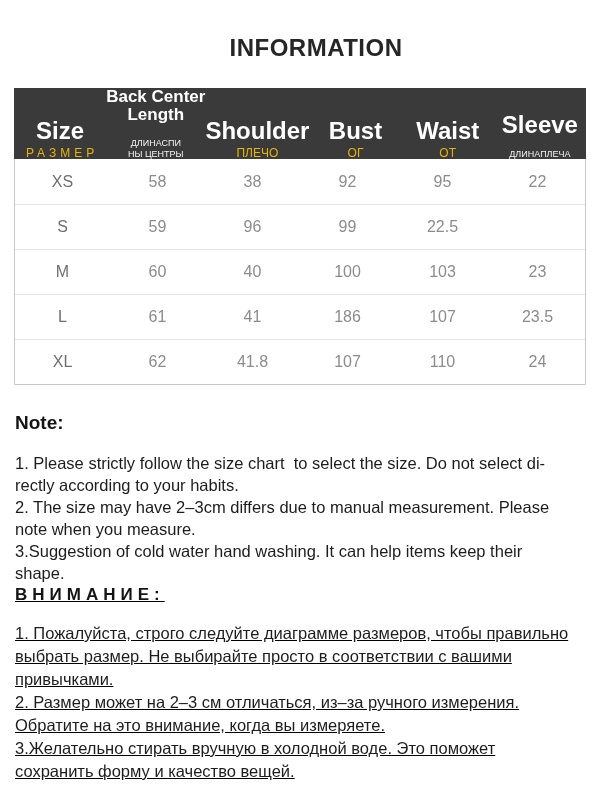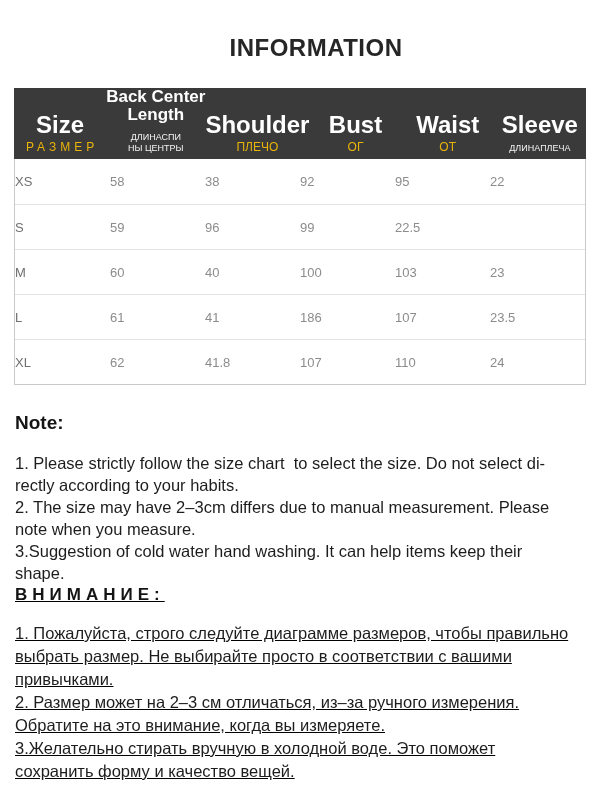--- a/index.html
+++ b/index.html
@@ -19,31 +19,31 @@
     background:#3a3a3a; height:71px;
   }
   .hcell {
     display:flex; flex-direction:column; align-items:center; justify-content:flex-end;
     padding-bottom:23px; color:#ffffff; text-align:center;
   }
   .h-en { font-size:24px; font-weight:700; line-height:21px; white-space:nowrap; }
   .h-en-sm { font-size:17px; font-weight:700; line-height:18px; white-space:nowrap; }
   .h-ru { font-size:12px; line-height:12px; margin-top:6px; color:#eab308; white-space:nowrap; }
   .h-ru-sp { letter-spacing:4px; margin-right:-4px; }
-  .h-ru-tiny { font-size:9px; line-height:10px; margin-top:8px; color:#f4f4f4; white-space:nowrap; }
+  .h-ru-tiny { font-size:9px; line-height:10px; margin-top:14px; color:#f4f4f4; white-space:nowrap; }
   .h-ru-tiny + .h-ru-tiny { margin-top:1px; }
 
   .tbody { border:1px solid #c9c9c9; border-top:none; background:#fff; }
   .trow {
     display:grid; grid-template-columns:repeat(6,1fr);
     height:45px; align-items:center;
     border-top:1px solid #e3e3e3;
   }
   .trow:first-child { border-top:none; }
-  .tcell { text-align:left; font-size:13px; color:#8c8c8c; }
+  .tcell { text-align:center; font-size:16px; color:#8c8c8c; }
   .tcell.size { color:#6f6f6f; }
 
   
   .note { position:absolute; left:15px; top:412px; width:572px; }
   .note-heading { font-size:19px; font-weight:700; color:#141414; }
   .note-lines { margin-top:18px; }
   .note-line { font-size:16.5px; line-height:22px; color:#1d1d1d; white-space:pre; }
 
   .attention { position:absolute; left:15px; top:585px; width:580px;text-decoration:underline; }
   .att-heading { font-size:17px; font-weight:600; letter-spacing:5px; color:#141414; }

